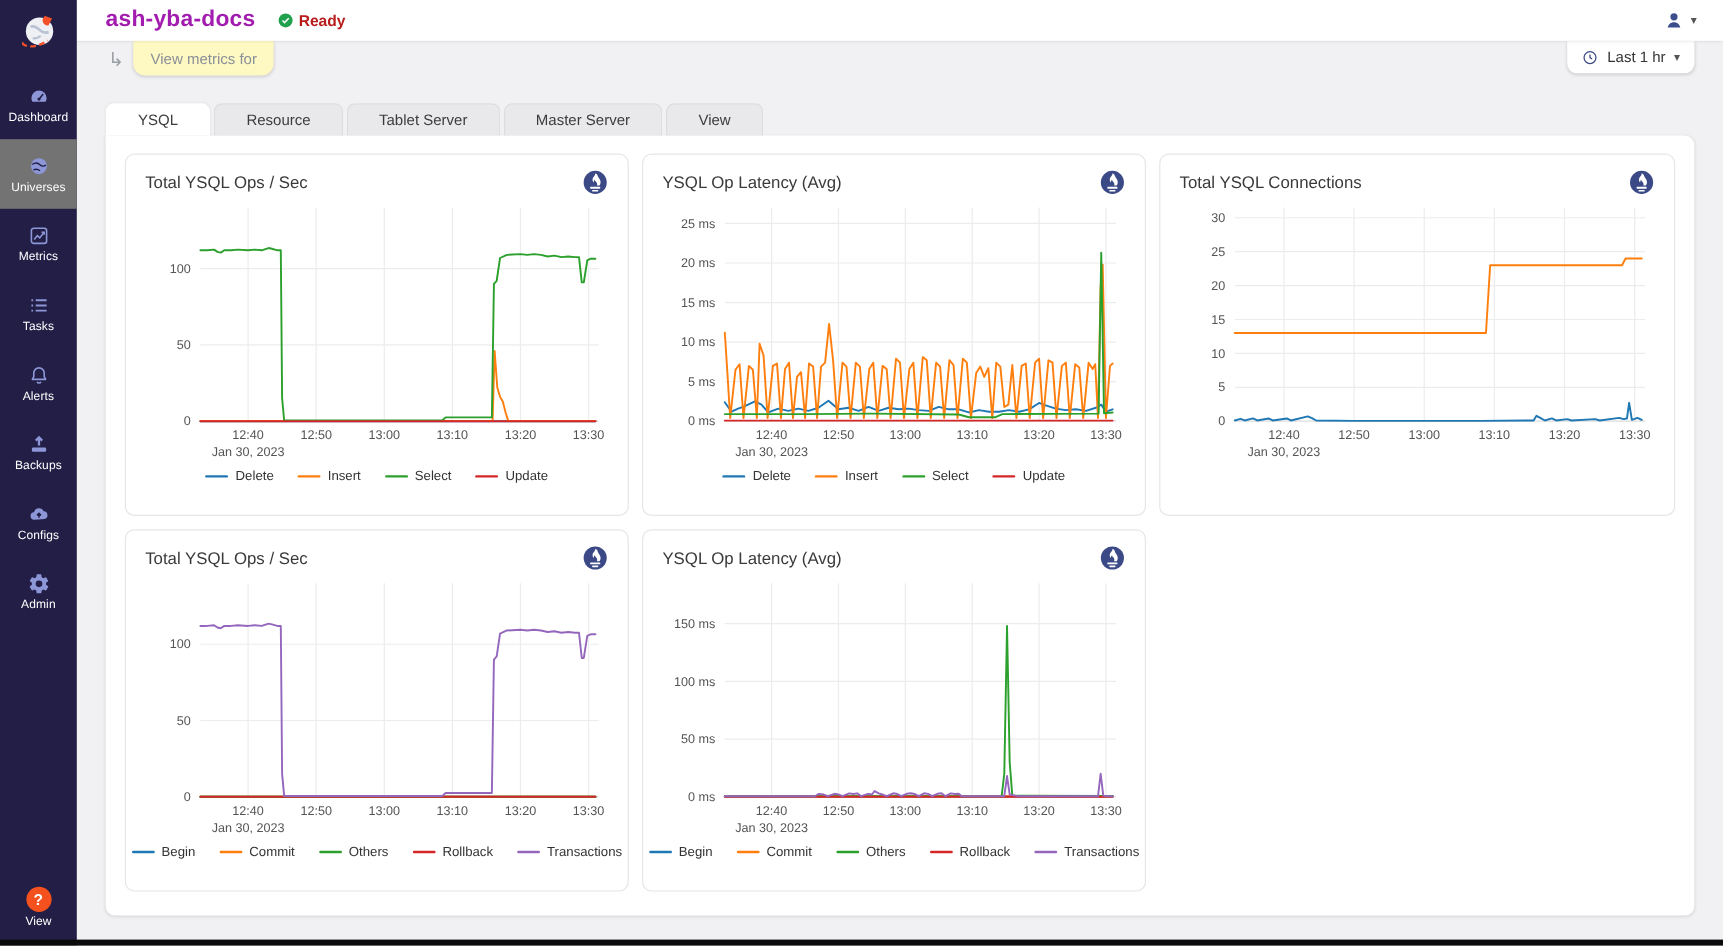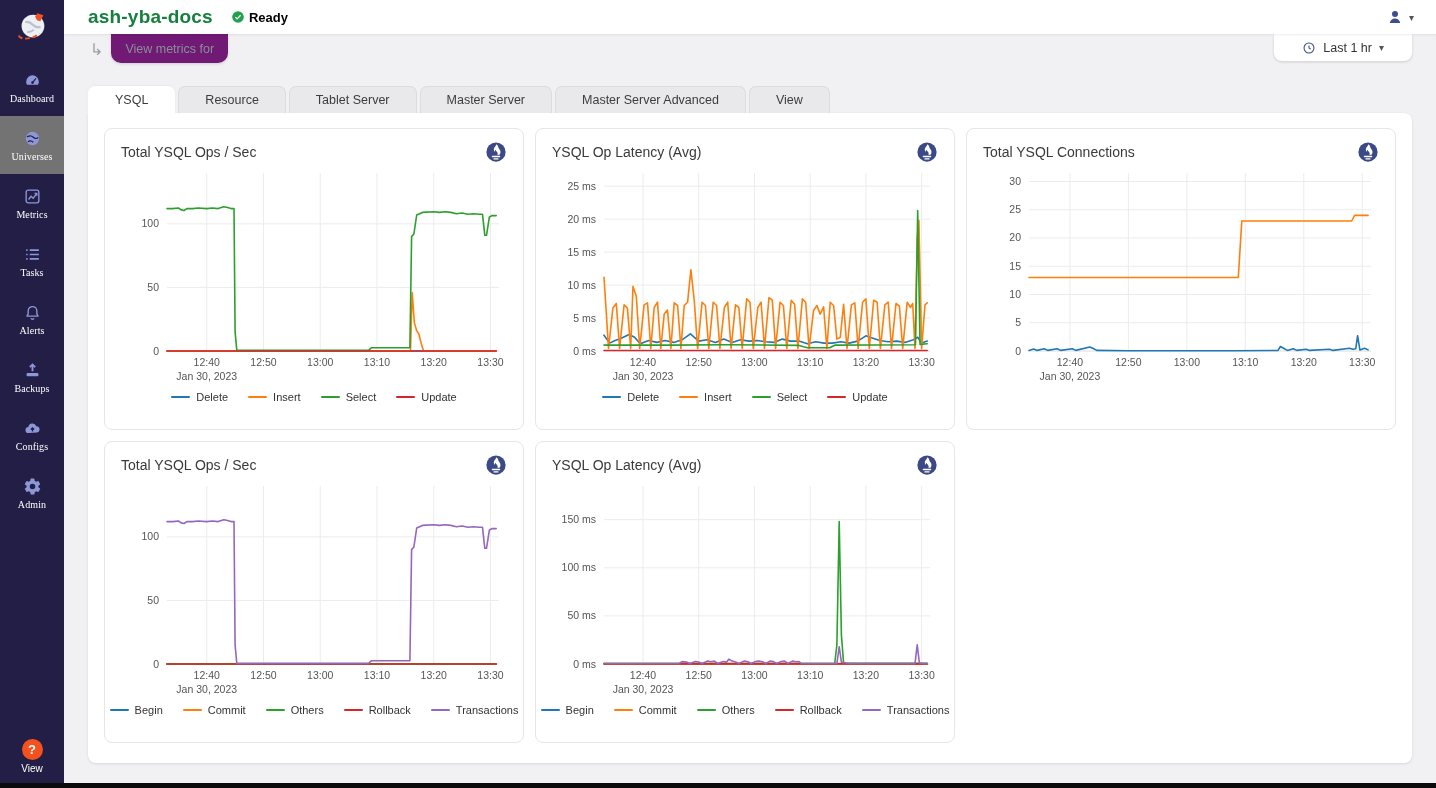--- a/index.html
+++ b/index.html
@@ -5,48 +5,48 @@
   * { margin:0; padding:0; box-sizing:border-box; }
   html,body { width:1436px; height:788px; overflow:hidden; font-family:"Liberation Sans", sans-serif; background:#f1f1f3; }
   .app { display:flex; width:100%; height:100%; }
 
   
   .sidebar { width:64px; background:#221e46; color:#fff; display:flex; flex-direction:column; align-items:center; flex-shrink:0; position:relative; z-index:5; }
   .logo { width:64px; height:54px; display:flex; align-items:center; justify-content:center; }
   .side-nav { width:100%; display:flex; flex-direction:column; margin-top:4px; }
   .side-item { width:100%; height:58px; display:flex; flex-direction:column; align-items:center; justify-content:center; gap:3px; cursor:pointer; color:#8d97d8; }
   .side-item.active { background:#737373; }
-  .side-item .lbl { font-size:10px; color:#ffffff; letter-spacing:.1px;font-family:Liberation Serif, serif; }
+  .side-item .lbl { font-size:10px; color:#ffffff; letter-spacing:.1px; }
   .side-item svg { width:19px; height:19px; }
   .side-help { margin-top:auto; margin-bottom:14px; display:flex; flex-direction:column; align-items:center; gap:3px; cursor:pointer; }
   .help-circle { width:21px; height:21px; border-radius:50%; background:#f4511e; color:#fff; font-size:13px; font-weight:bold; display:flex; align-items:center; justify-content:center; }
   .side-help .lbl { font-size:10px; color:#fff; }
 
   
   .main { flex:1; display:flex; flex-direction:column; min-width:0; }
   .topbar { height:34px; background:#fff; display:flex; align-items:center; padding:0 16px 0 24px; box-shadow:0 1px 2px rgba(0,0,0,.08); position:relative; z-index:4; }
-  .topbar h1 { font-size:19px; font-weight:bold; color:#15803d; letter-spacing:.2px; }
-  .ready-badge { display:flex; align-items:center; gap:4px; margin-left:18px; color:#000000; font-size:13px; font-weight:bold; }
+  .topbar h1 { font-size:19px; font-weight:bold; color:#a21caf; letter-spacing:.2px; }
+  .ready-badge { display:flex; align-items:center; gap:4px; margin-left:18px; color:#b91c1c; font-size:13px; font-weight:bold; }
   .ready-badge svg { width:14px; height:14px; }
   .topbar .spacer { flex:1; }
   .user-menu { display:flex; align-items:center; gap:5px; cursor:pointer; padding-right:6px; }
   .user-menu svg { width:18px; height:18px; }
   .caret { font-size:10px; color:#555; }
 
   .content { flex:1; position:relative; padding:0 24px; }
 
   
   .toolbar-row { display:flex; align-items:flex-start; margin-top:0; height:40px; }
   .return-icon { color:#9aa0a6; font-size:16px; margin:6px 8px 0 2px; }
-  .scope-box { display:flex; align-items:stretch; background:#701a75; border-radius:0 0 10px 10px; box-shadow:0 1px 3px rgba(0,0,0,.15); height:29px; overflow:hidden; }
+  .scope-box { display:flex; align-items:stretch; background:#fef9c3; border-radius:0 0 10px 10px; box-shadow:0 1px 3px rgba(0,0,0,.15); height:29px; overflow:hidden; }
   .scope-label { display:flex; align-items:center; color:#8a8f98; font-size:12.5px; padding:0 14px; }
   .scope-btn { display:flex; align-items:center; padding:0 16px; font-size:12.5px; color:#333; border-left:1px solid #ececec; cursor:pointer; background:#fff; }
   .scope-btn.active { background:#dde7f8; color:#2f6fe4; border-left:none; }
   .toolbar-spacer { flex:1; }
-  .time-btn { display:flex; align-items:center; gap:7px; background:#fff; border-radius:0 0 8px 8px; box-shadow:0 1px 3px rgba(0,0,0,.15); height:27px; padding:0 28px; font-size:12.5px; color:#333; cursor:pointer; }
+  .time-btn { display:flex; align-items:center; gap:7px; background:#fff; border-radius:0 0 8px 8px; box-shadow:0 1px 3px rgba(0,0,0,.15); height:27px; padding:0 12px; font-size:12.5px; color:#333; cursor:pointer; }
   .time-btn svg { width:14px; height:14px; }
 
   
   .tabs { display:flex; gap:3px; margin-top:12px; position:relative; z-index:2; }
   .tab { padding:4px 26px; height:27px; display:flex; align-items:center; font-size:12.5px; color:#3c3c3c; background:#e9e9ec; border:1px solid #dcdce0; border-bottom:none; border-radius:7px 7px 0 0; cursor:pointer; }
   .tab.active { background:#fff; border-color:#fff; box-shadow:0 -1px 2px rgba(0,0,0,.04); }
 
   
   .panel { background:#fff; border-radius:0 8px 8px 8px; box-shadow:0 1px 3px rgba(0,0,0,.1); padding:15px 16px; height:650px; }
   .charts-grid { display:grid; grid-template-columns:420px 420px 430px; gap:11px; }
@@ -176,21 +176,20 @@
           <span>Last 1 hr</span>
           <span class="caret">▾</span>
         </div>
       </div>
 
       <div class="tabs" id="metric-tabs">
           <div class="tab active">YSQL</div>
           <div class="tab">Resource</div>
           <div class="tab">Tablet Server</div>
           <div class="tab">Master Server</div>
-          <div class="tab">Master Server Advanced</div>
           <div class="tab">View</div>
         </div>
 
       <div class="panel">
         <div class="charts-grid" id="charts-grid">
             <div class="chart-card">
               <div class="chart-head">
                 <span class="chart-title">Total YSQL Ops / Sec</span>
                 <span class="prom-btn"><svg viewBox="0 0 24 24">
                     <circle cx="12" cy="12" r="10.5" fill="#3b4a86"></circle>

